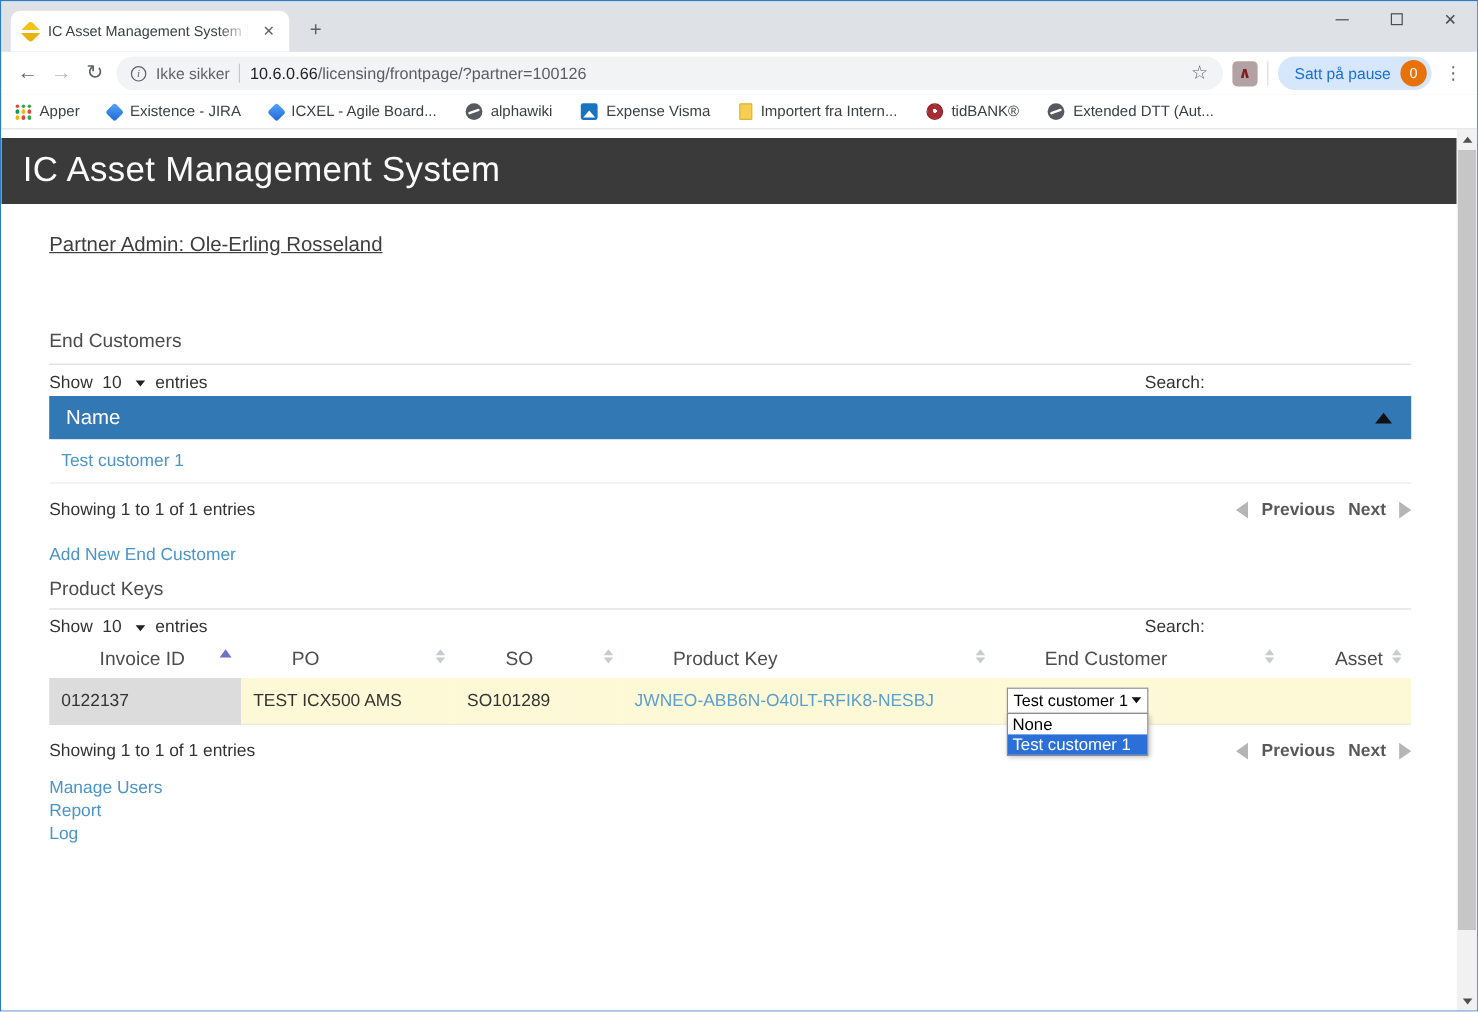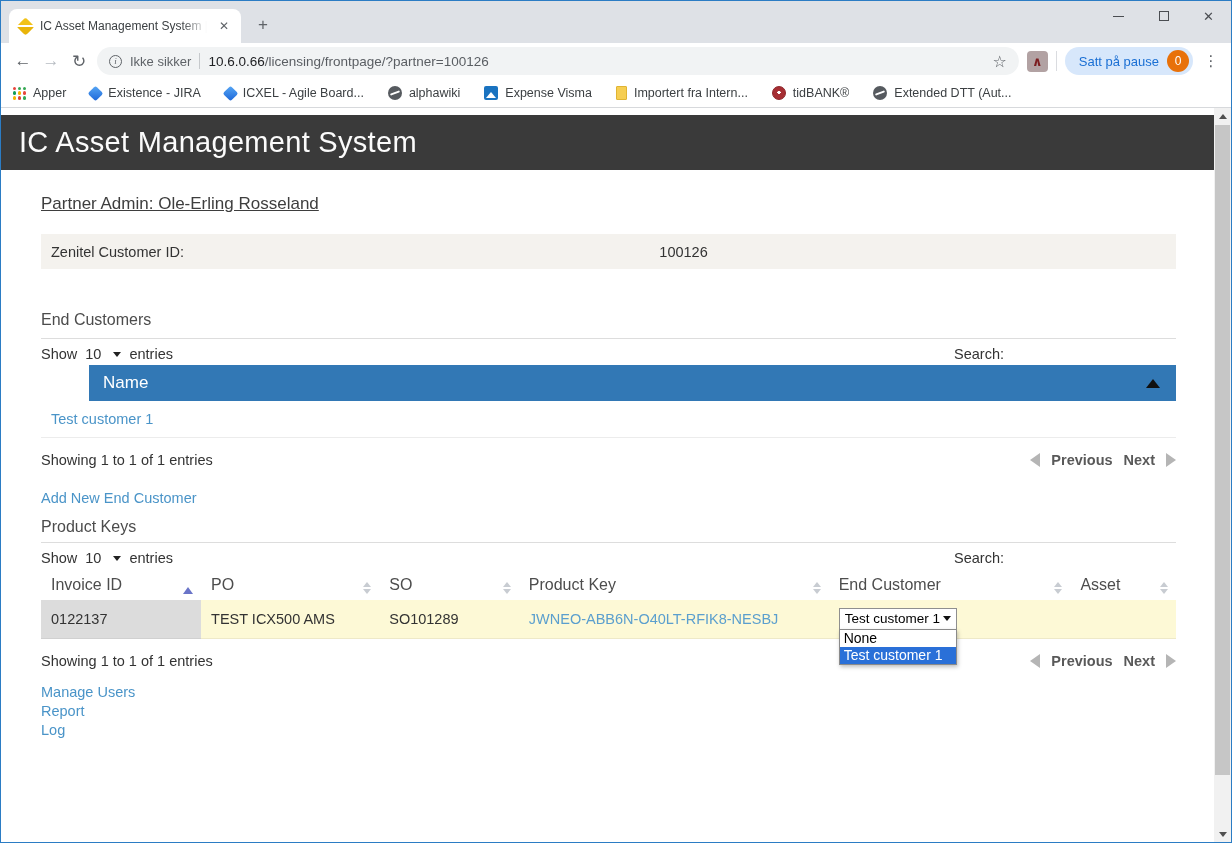--- a/index.html
+++ b/index.html
@@ -79,36 +79,36 @@
   .rule { border:none; border-top:1px solid #ddd; margin-top:9px; }
   .rule-pk { margin-top:6px; }
 
   .controls { margin-top:4px; height:22px; display:flex; align-items:center; justify-content:space-between; }
   .show-group { display:flex; align-items:flex-end; gap:8px; color:#333; }
   .mini-select { display:inline-flex; align-items:center; gap:12px; }
   .tri-down-xs { border-left:4px solid transparent; border-right:4px solid transparent; border-top:5px solid #222; }
   .search-group { display:flex; align-items:center; }
   .search-group input { border:none; outline:none; width:172px; height:20px; font-size:14px; background:transparent; }
 
-  .blue-bar { height:36px; background:#3278b5; color:#fff; display:flex; align-items:center; justify-content:space-between; padding:0 16px 0 14px; font-size:17px;margin-left:48px; }
+  .blue-bar { height:36px; background:#3278b5; color:#fff; display:flex; align-items:center; justify-content:space-between; padding:0 16px 0 14px; font-size:17px; }
   .tri-up-blk { border-left:7px solid transparent; border-right:7px solid transparent; border-bottom:9px solid #111; }
 
   .ec-row { height:37px; display:flex; align-items:center; padding-left:10px; border-bottom:1px solid #ececec; }
   a.lnk { color:#4a94c8; text-decoration:none; font-size:14.5px; }
 
   .foot-row { margin-top:12px; height:20px; display:flex; align-items:center; justify-content:space-between; }
   .pager { display:flex; align-items:center; gap:11px; color:#595959; font-size:14.5px;font-weight:bold; }
   .tri-left { border-top:7px solid transparent; border-bottom:7px solid transparent; border-right:10px solid #b5b5b5; }
   .tri-right { border-top:7px solid transparent; border-bottom:7px solid transparent; border-left:10px solid #b5b5b5; }
 
   .add-link { display:inline-block; margin-top:20px; }
 
   .pk-table { width:100%; border-collapse:collapse; table-layout:fixed; }
   .pk-table th { height:31px; font-weight:400; font-size:16px; color:#4d4d4d; text-align:left; padding:0 8px 0 10px; vertical-align:middle; }
-  .th-inner { display:flex; align-items:flex-end; justify-content:space-between; }
+  .th-inner { display:flex; align-items:flex-start; justify-content:space-between;margin-left:32px; }
   .col-invoice{width:14.1%} .col-po{width:15.7%} .col-so{width:12.3%} .col-key{width:27.3%} .col-ec{width:21.3%} .col-note{width:9.3%}
   .sort-asc { border-left:5px solid transparent; border-right:5px solid transparent; border-bottom:7px solid #6a74c8; }
   .sort-both { display:flex; flex-direction:column; gap:2px; }
   .sort-both .u { border-left:4px solid transparent; border-right:4px solid transparent; border-bottom:5px solid #c8ccd2; }
   .sort-both .d { border-left:4px solid transparent; border-right:4px solid transparent; border-top:5px solid #c8ccd2; }
   .pk-table td { height:38px; padding-left:10px; vertical-align:middle; font-size:14.5px; color:#333; background:#fdf9d6; border-bottom:1px solid #eee9c8; }
   .pk-table td.sorted { background:#dcdcdc; border-bottom:1px solid #d0d0d0; }
   a.key-lnk { color:#5b9fce; text-decoration:none; }
 
   .select-wrap { position:relative; display:inline-block; width:118px; }
@@ -215,24 +215,20 @@
     <div class="page-content">
 
       <div class="band">IC Asset Management System</div>
 
       <div class="main">
 
         <a class="partner-link" href="#">Partner Admin: Ole-Erling Rosseland</a>
 
         <table class="info-table">
           <tbody>
-          <tr class="alt">
-            <td class="lbl">Zenitel Customer ID:</td>
-            <td>100126</td>
-          </tr>
         </tbody>
           </table>
 
         
         <div class="sec-heading h-ec">End Customers</div>
         <hr class="rule">
 
         <div class="controls">
           <div class="show-group">
             <span>Show</span>

